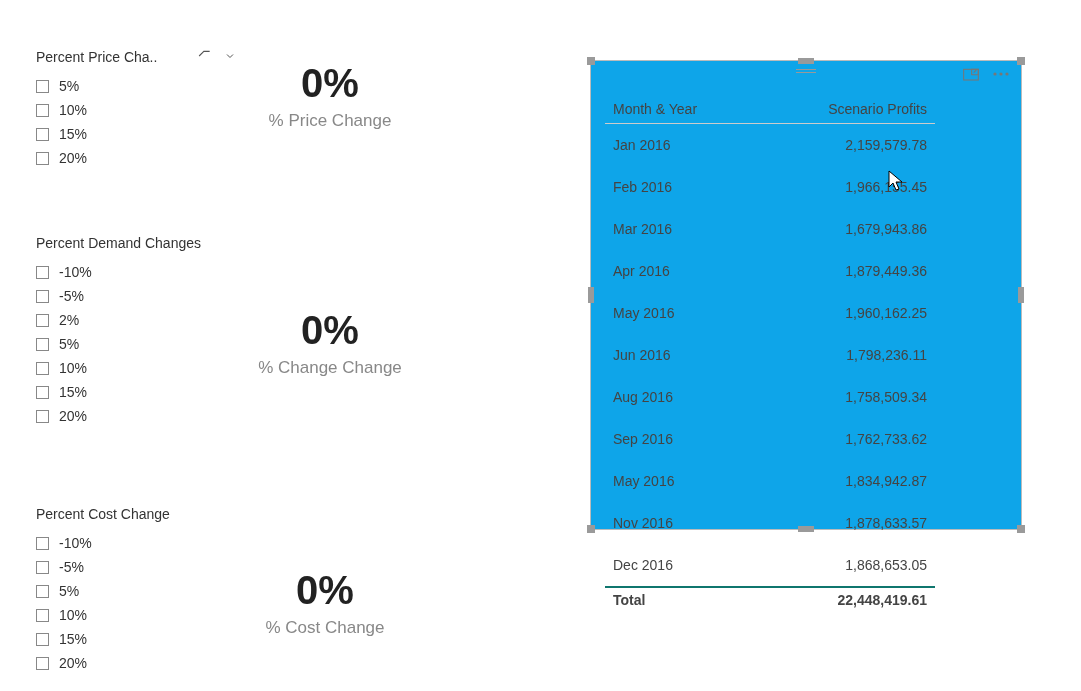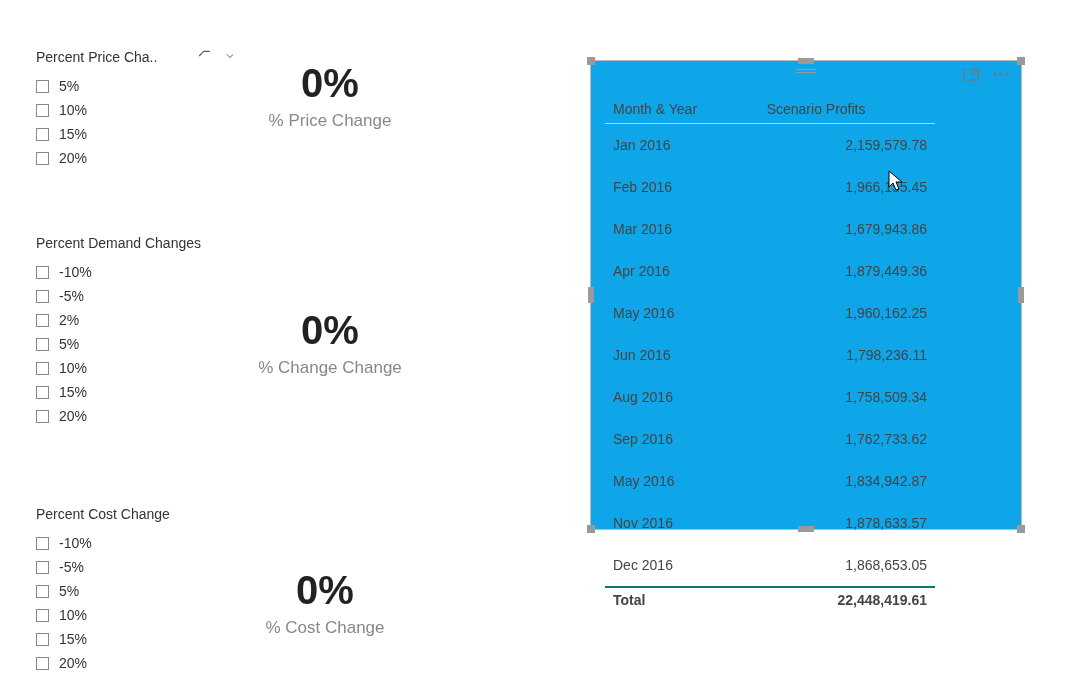--- a/index.html
+++ b/index.html
@@ -135,21 +135,21 @@
     font-size: 14px;
   }
   .data-table th {
     text-align: left;
     font-weight: 400;
     color: #444;
     padding: 4px 8px 6px;
     border-bottom: 1px solid #ccc;
     white-space: nowrap;
   }
-  .data-table th.num { }
+  .data-table th.num { text-align: right; }
   .data-table td {
     padding: 13px 8px;
     color: #444;
     white-space: nowrap;
   }
   .data-table td.num { text-align: right; }
   .data-table tr.total td {
     font-weight: 700;
     border-top: 2px solid #0f766e;
     padding-top: 4px;

